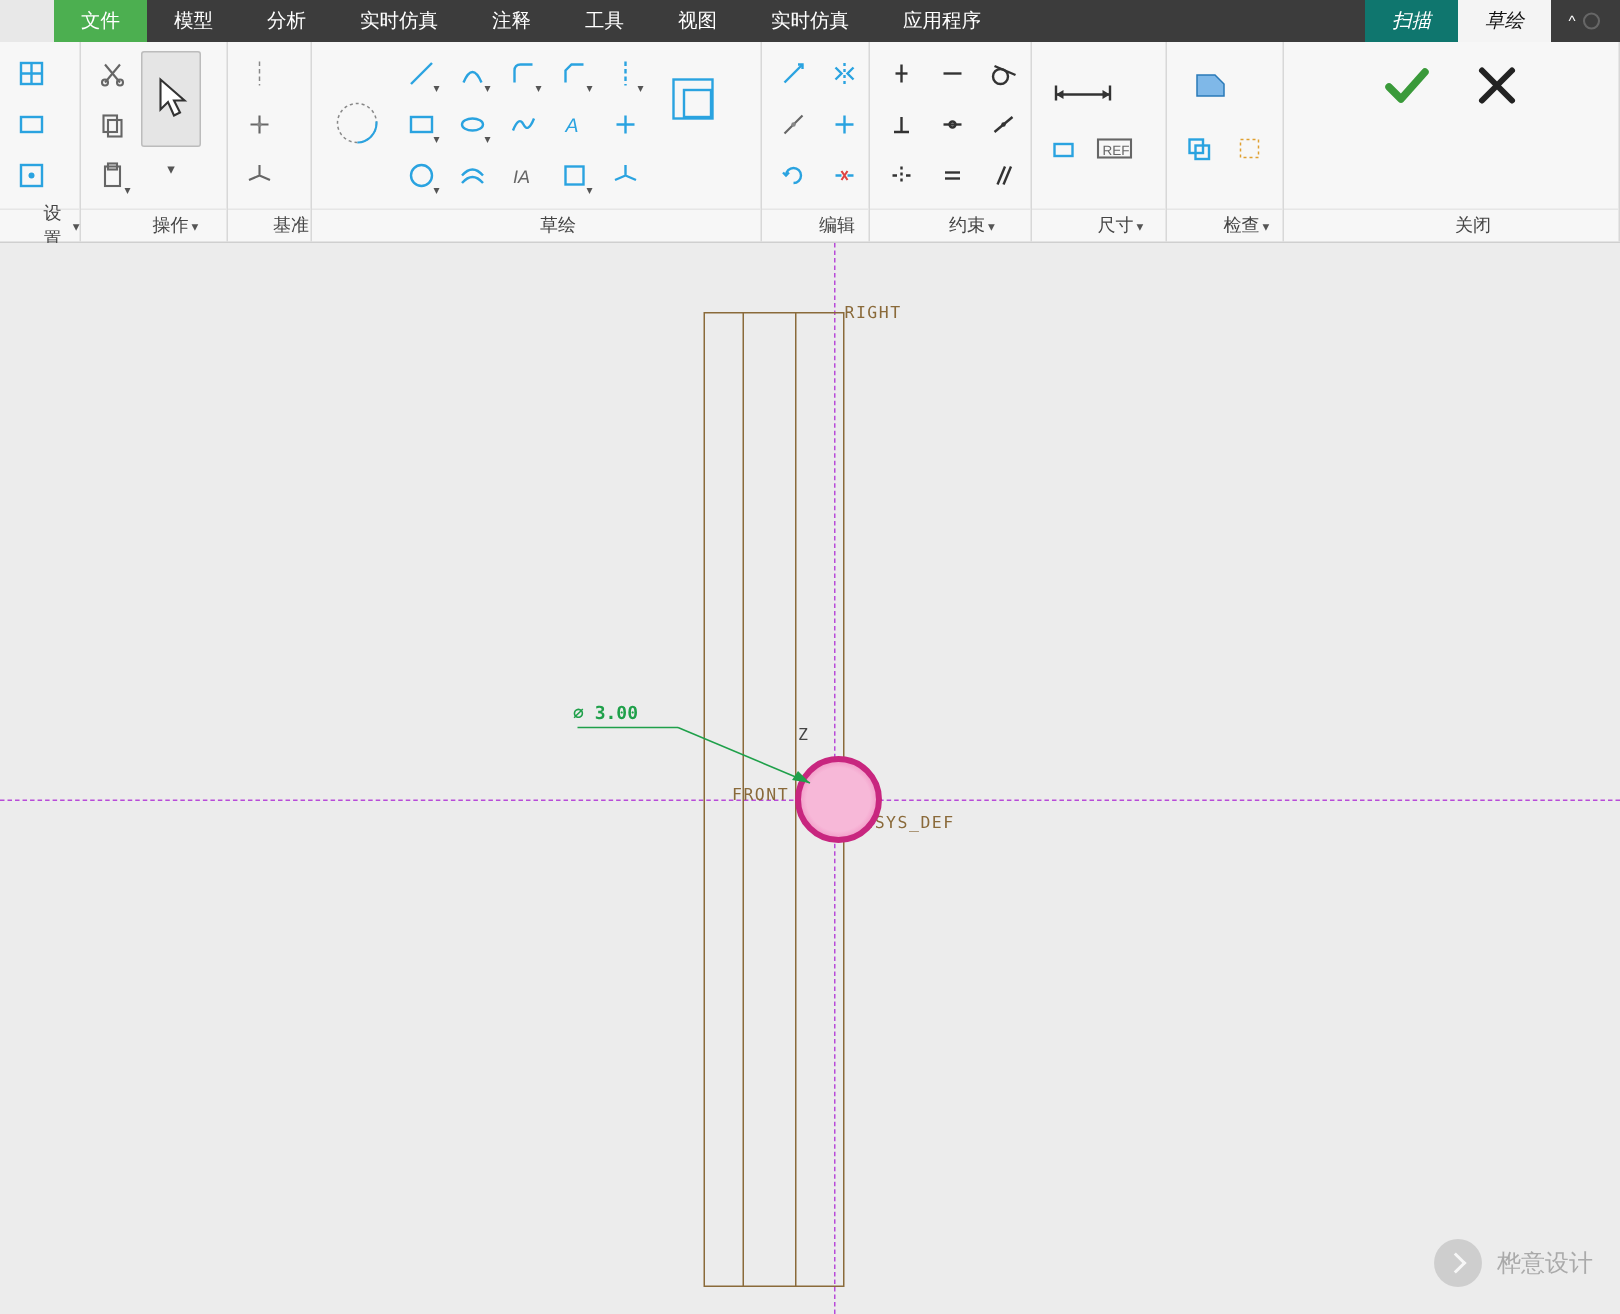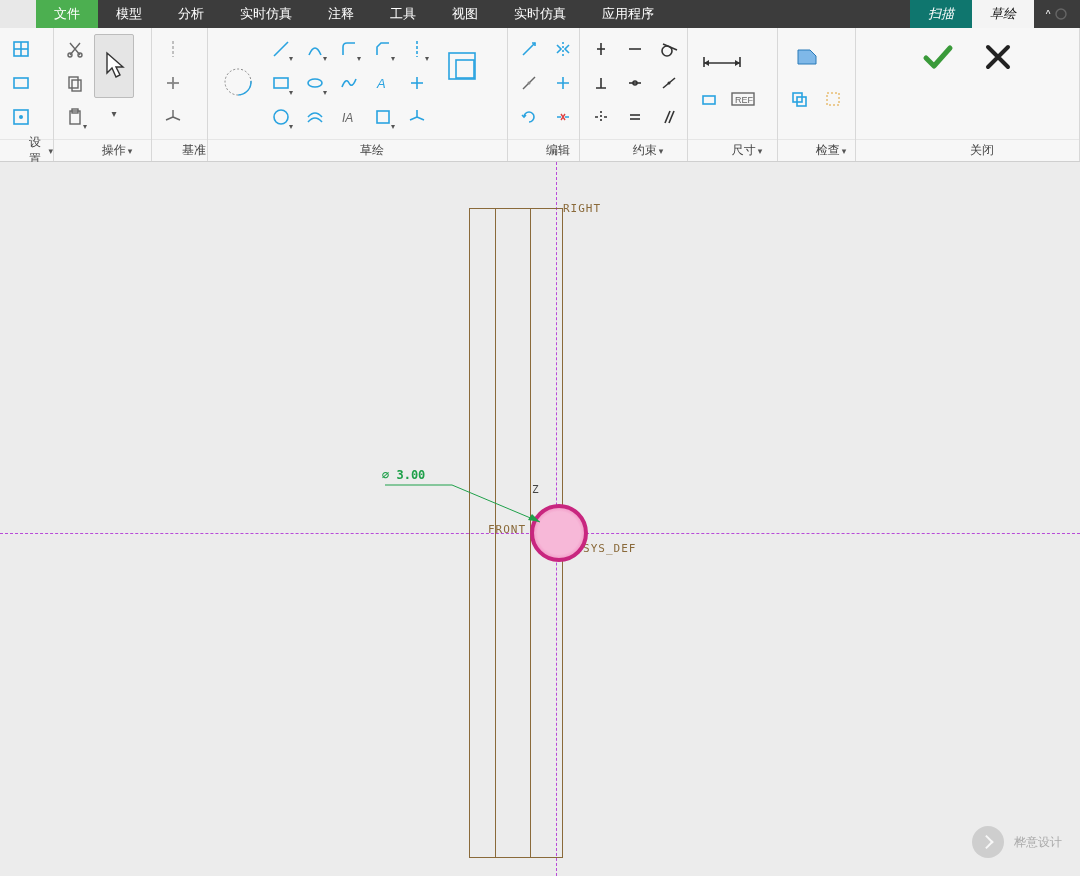--- a/index.html
+++ b/index.html
@@ -40,21 +40,21 @@
 .datum-label { position:absolute; font-size:11px; color:#8a6a3a; font-family:monospace; letter-spacing:1px; }
 
 .rect-outline { position:absolute; border:1px solid #8a6a3a; }
 .rect-inner { position:absolute; border-left:1px solid #8a6a3a; border-right:1px solid #8a6a3a; }
 
 .sketch-circle { position:absolute; border:4px solid #c8267f; border-radius:50%; background: radial-gradient(circle, #f7b8d8 0%, #f7b8d8 60%, #e864a8 100%); }
 
 .dim-label { position:absolute; color:#1fa04a; font-size:12px; font-family:monospace;font-weight:bold; }
 .dim-leader { position:absolute; }
 
-.watermark { position:absolute; right:18px; bottom:18px; display:flex; align-items:center; gap:10px; color:#aaa; font-size:12px; }
+.watermark { position:absolute; right:18px; bottom:18px; display:flex; align-items:center; gap:10px; color:#aaa; font-size:16px; }
 .watermark .bubble { width:32px; height:32px; border-radius:50%; background:#bbb; opacity:.6; display:flex; align-items:center; justify-content:center; color:#fff; }
 .watermark .bubble::after{content:"";width:8px;height:8px;border-bottom:2px solid #fff;border-right:2px solid #fff;transform:rotate(-45deg) translate(-1px,-1px);}  
 
 
 .stroke-blue { stroke:#2aa3e0; fill:none; stroke-width:1.6; }
 .stroke-gray { stroke:#666; fill:none; stroke-width:1.4; }
 .stroke-dark { stroke:#333; fill:none; stroke-width:1.6; }
 .fill-blue { fill:#2aa3e0; }
 .fill-gray { fill:#888; }
 </style>

